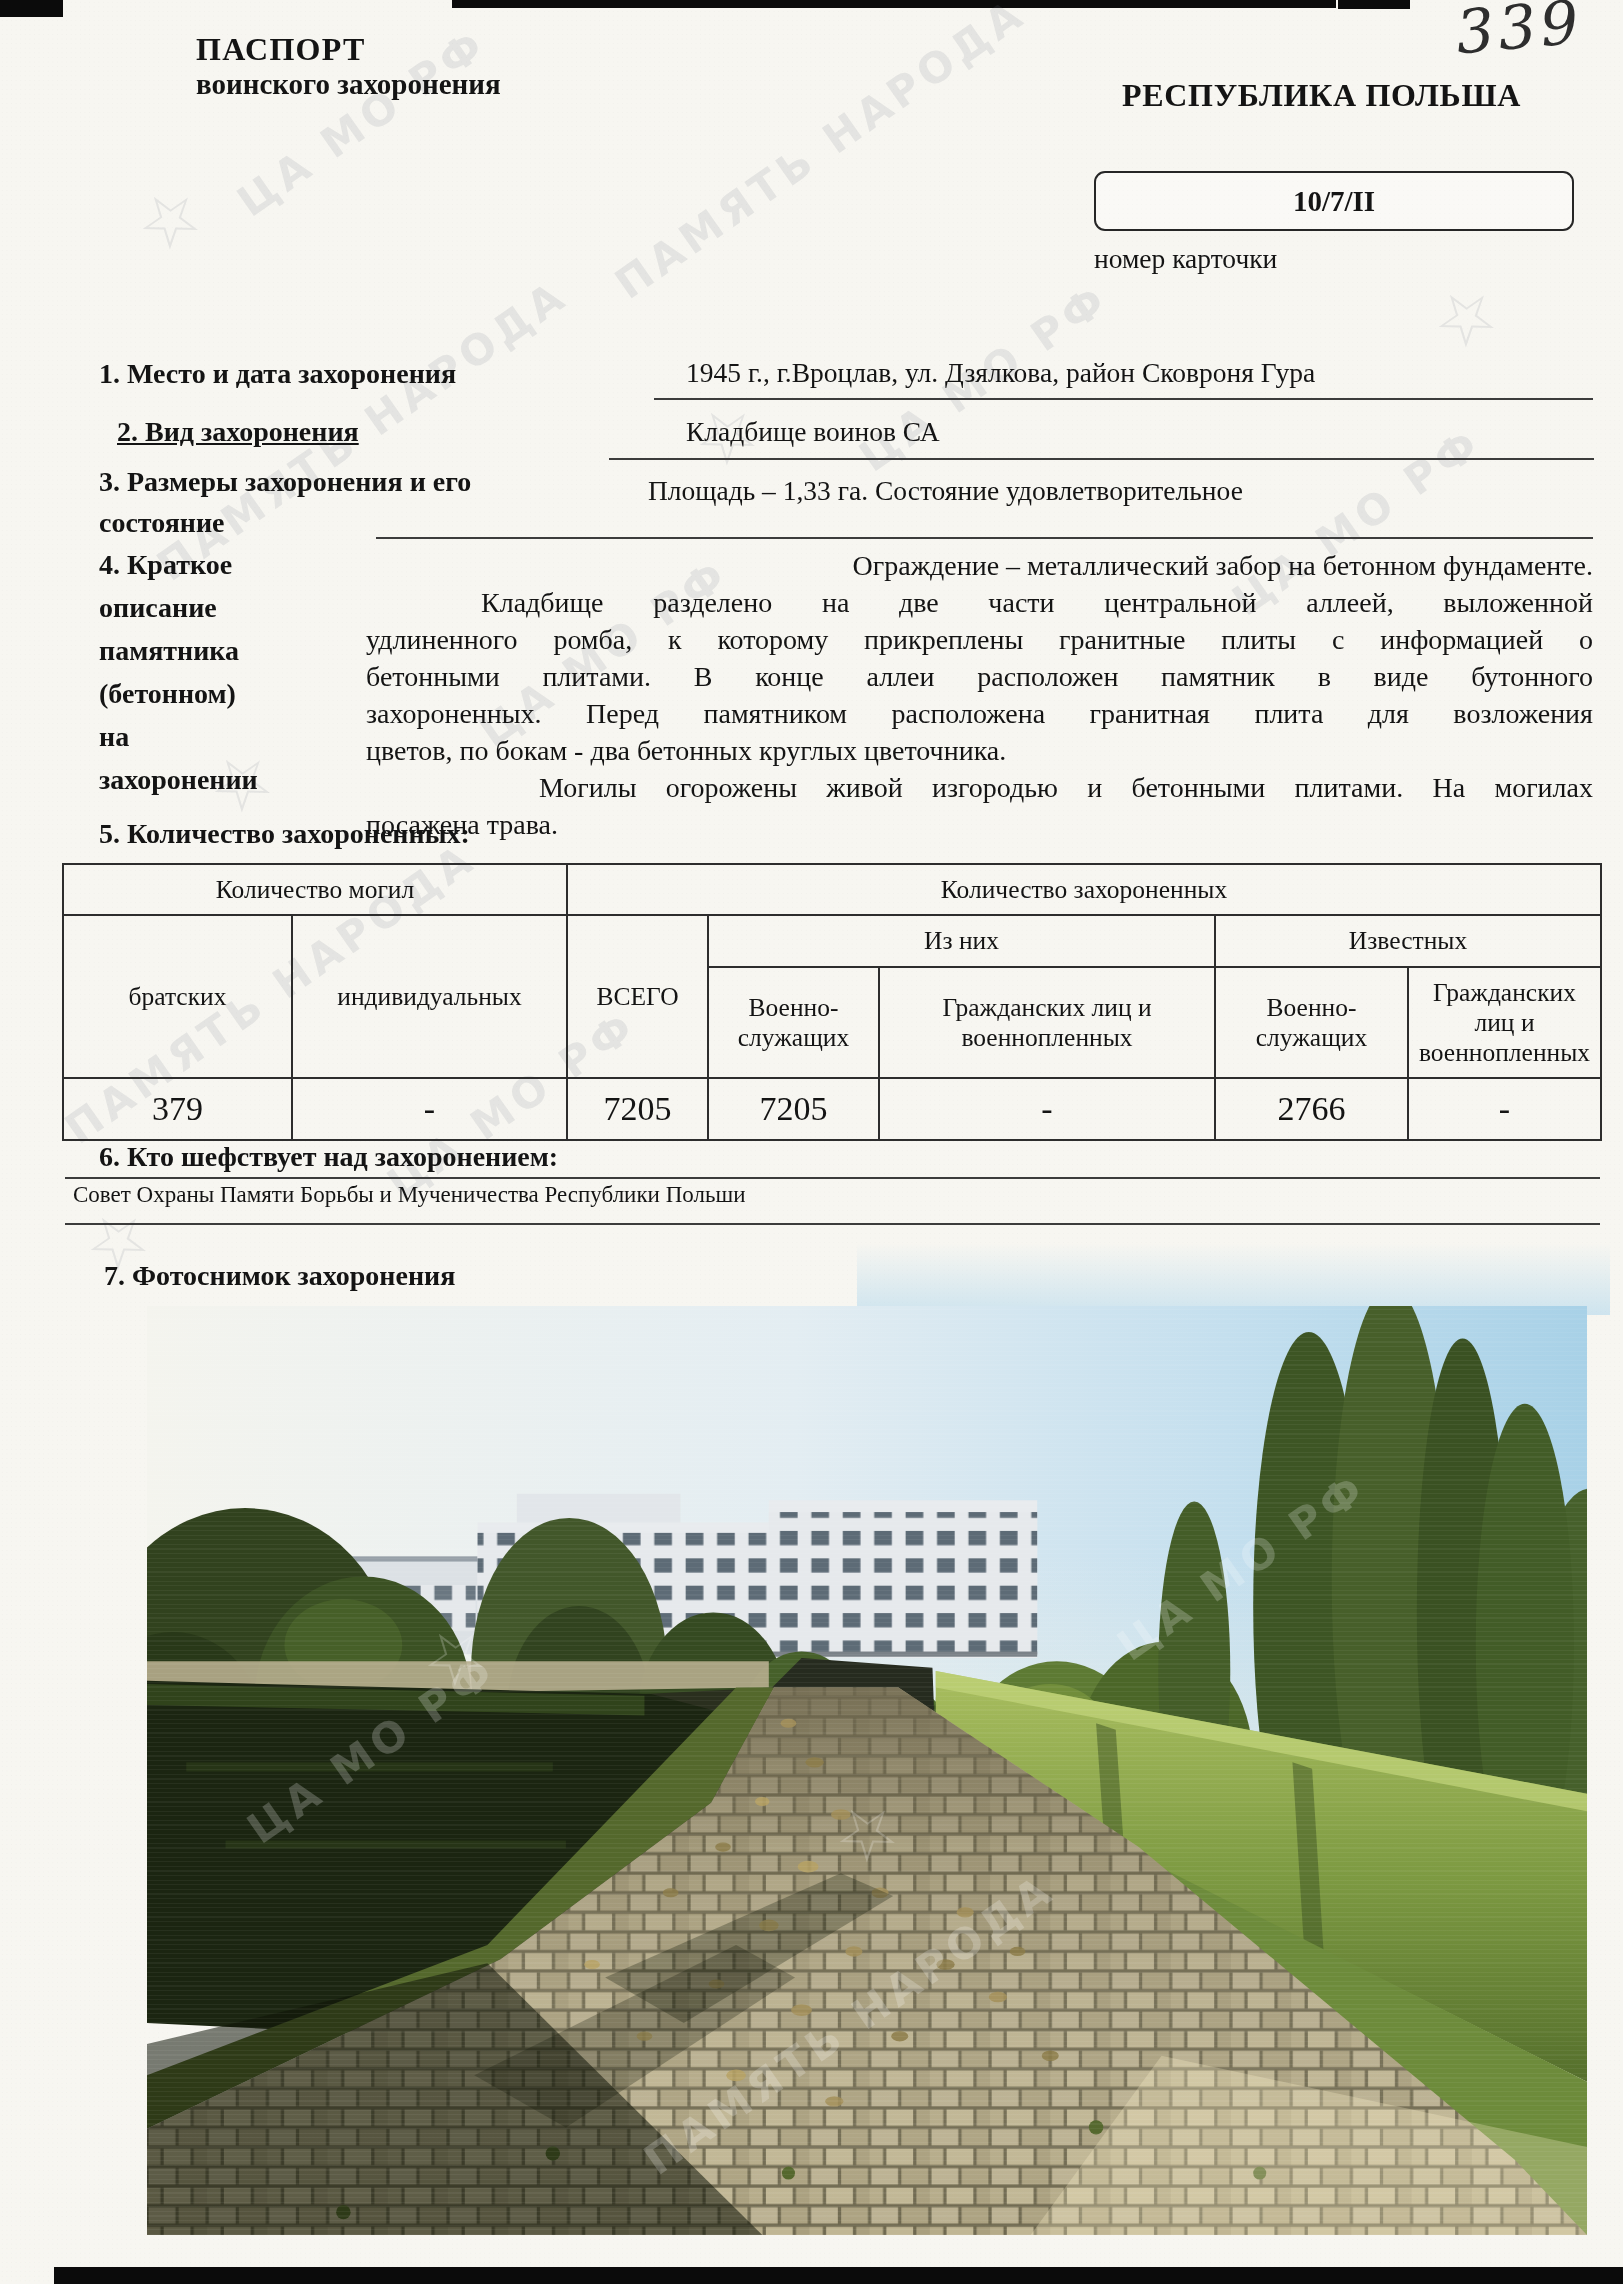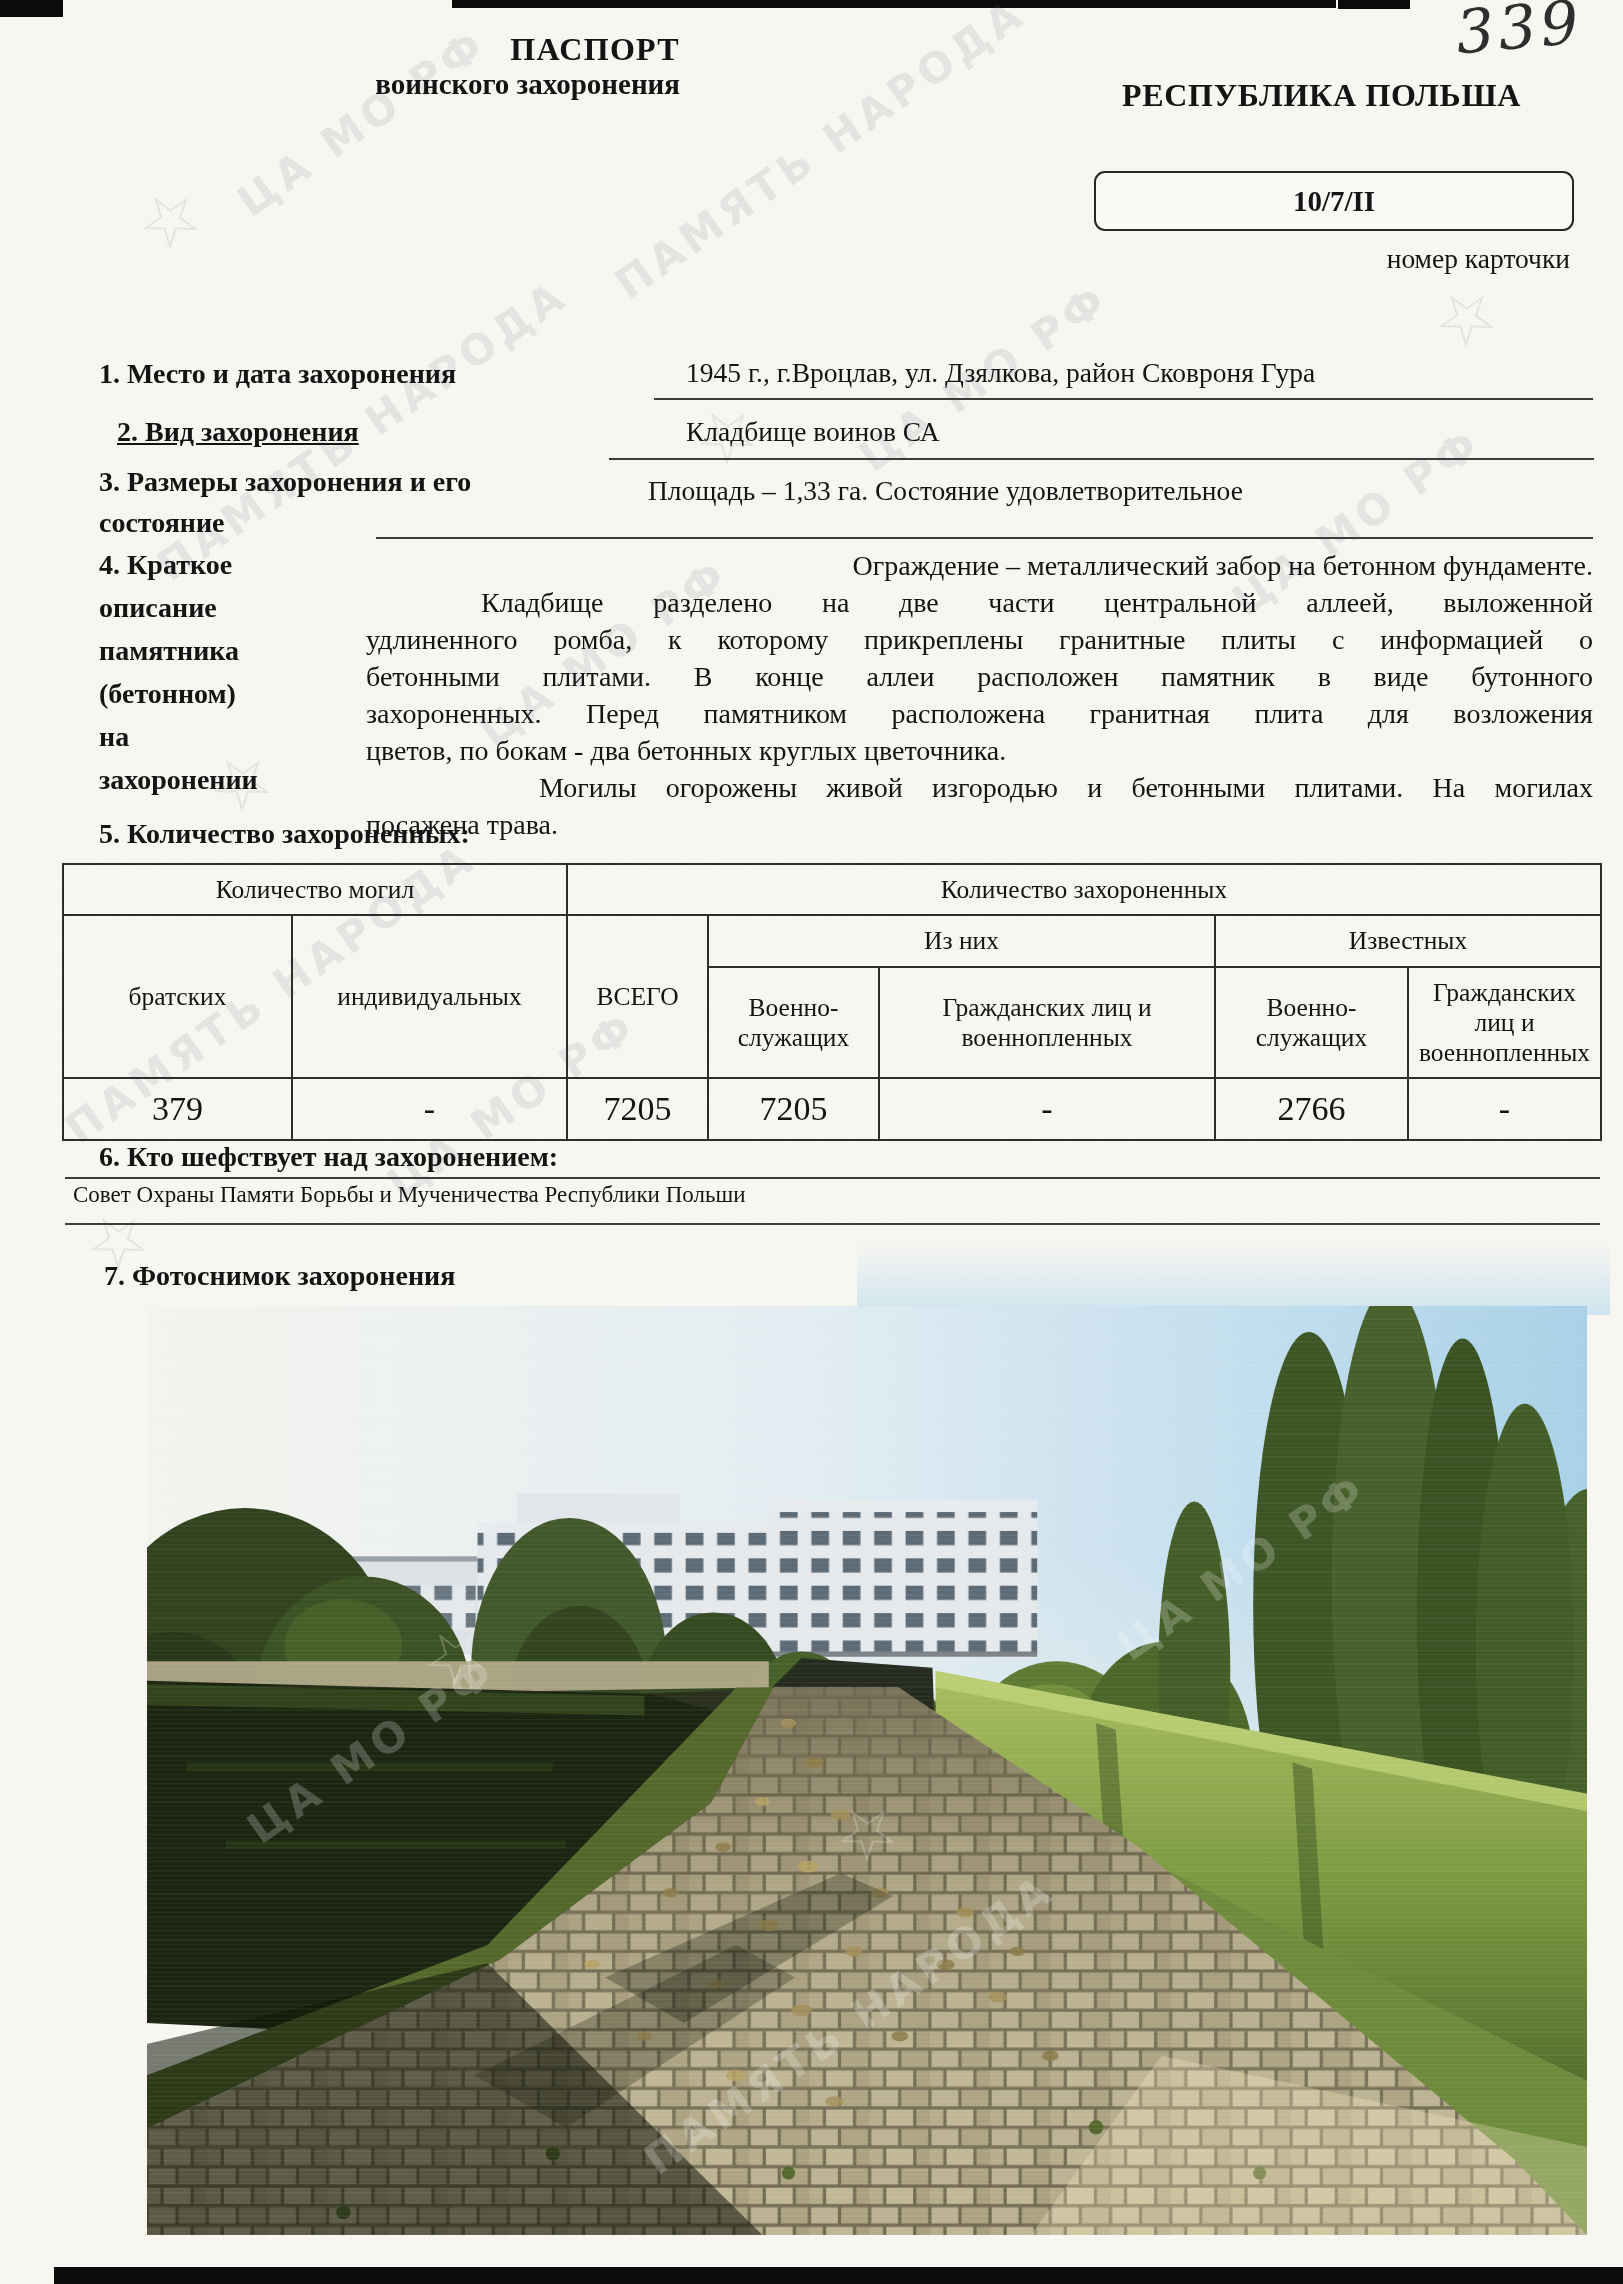--- a/index.html
+++ b/index.html
@@ -4,21 +4,21 @@
 <style>
   html,body{margin:0;padding:0;background:#dcdcdc;}
   .page{
     position:relative;width:1624px;height:2284px;overflow:hidden;
     background:#f7f6f1;
     background-image:radial-gradient(rgba(0,0,0,0.022) 0.7px, transparent 0.7px);
     background-size:4.6px 4.6px;
     font-family:"Liberation Serif", serif;color:#141414;
   }
   .abs{position:absolute;}
-  .center{text-align:right;}
+  .center{text-align:left;}
   .rule{position:absolute;height:2px;background:#3c3c3c;}
   .title1{font-size:32px;font-weight:bold;letter-spacing:1.3px;}
   .title2{font-size:29px;font-weight:bold;}
   .country{font-size:32px;font-weight:bold;letter-spacing:0.7px;}
   .handnum{font-size:60px;font-style:italic;color:#2e2e2e;transform:rotate(-5deg);font-family:"DejaVu Serif",serif;letter-spacing:3.9px;}
   .cardbox{position:absolute;border:2.6px solid #262626;display:flex;align-items:center;justify-content:center;font-size:29px;font-weight:bold;background:rgba(255,255,255,0.35);}
   .caption{font-size:27.5px;}
   .lbl{font-size:28px;font-weight:bold;line-height:42px;}
   .val{font-size:27.5px;}
   .par{font-size:28px;line-height:37px;}

